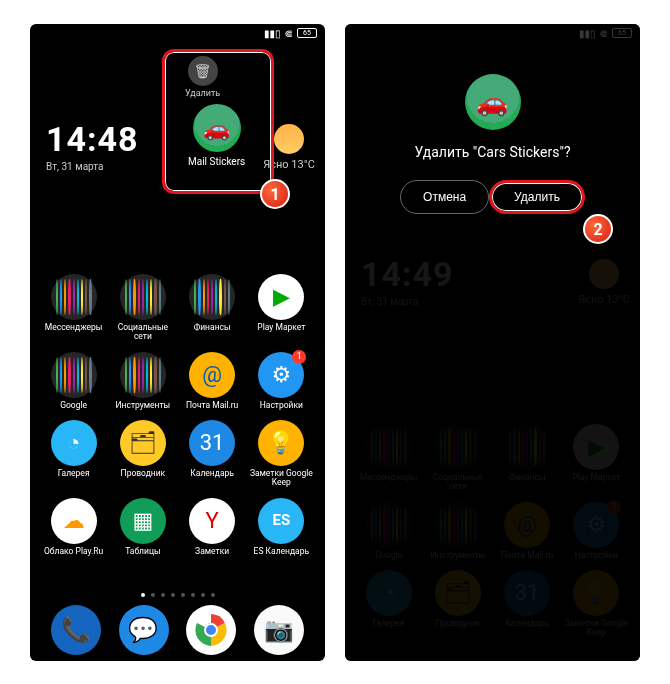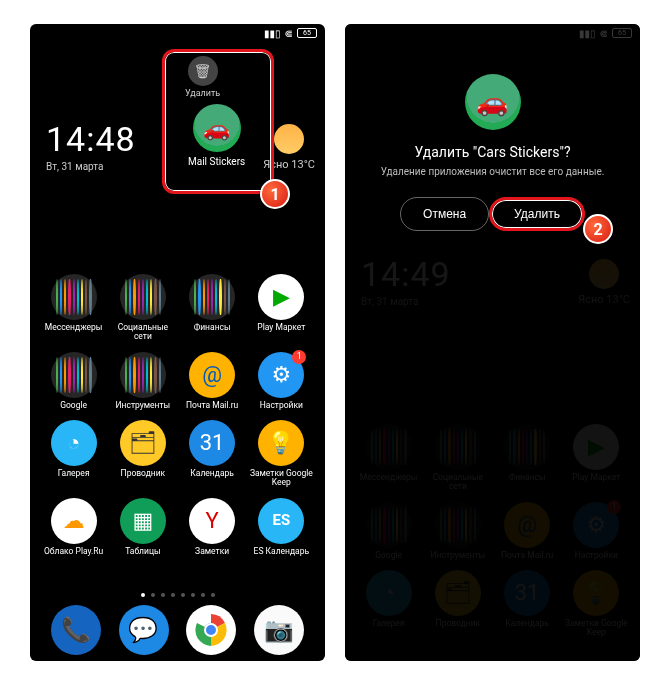--- a/index.html
+++ b/index.html
@@ -70,21 +70,21 @@
     border-radius: 50%;
     background: radial-gradient(circle at 50% 40%, #4a7 0 60%, #2a5 60% 100%);
     margin: 0 auto 4px;
     display:flex; align-items:center; justify-content:center;
     font-size:22px;
   }
   .clock-block {
     position: absolute;
     top: 95px; left: 16px;
   }
-  .clock-time { font-size: 34px; font-weight: 400; letter-spacing: 1px; }
+  .clock-time { font-size: 34px; font-weight: 700; letter-spacing: 1px; }
   .clock-date { font-size: 10px; color: #ccc; margin-top:2px; }
   .weather {
     position: absolute;
     top: 100px; right: 10px;
     text-align: center;
     font-size: 11px;
     color: #ccc;
   }
   .sun { width:30px;height:30px;border-radius:50%;background:linear-gradient(180deg,#ffb347,#ffcc66);margin:0 auto 4px; }
   .app-grid {
@@ -462,21 +462,20 @@
       </div>
       <div class="app">
         <div class="icn" style="background: rgb(255, 179, 0); color: rgb(255, 255, 255);">💡</div>
         <div>Заметки Google Keep</div>
       </div>
     </div>
 
   <div class="overlay">
     <div class="dialog-icon">🚗</div>
     <div class="dialog-title">Удалить "Cars Stickers"?</div>
-    <div class="dialog-sub">Удаление приложения очистит все его данные.</div>
     <div class="dialog-btns">
       <button class="dbtn">Отмена</button>
       <button class="dbtn primary">Удалить</button>
     </div>
   </div>
 
   <div class="badge-step" style="top:190px; left:238px;">2</div>
 </div>
 
 </body></html>

